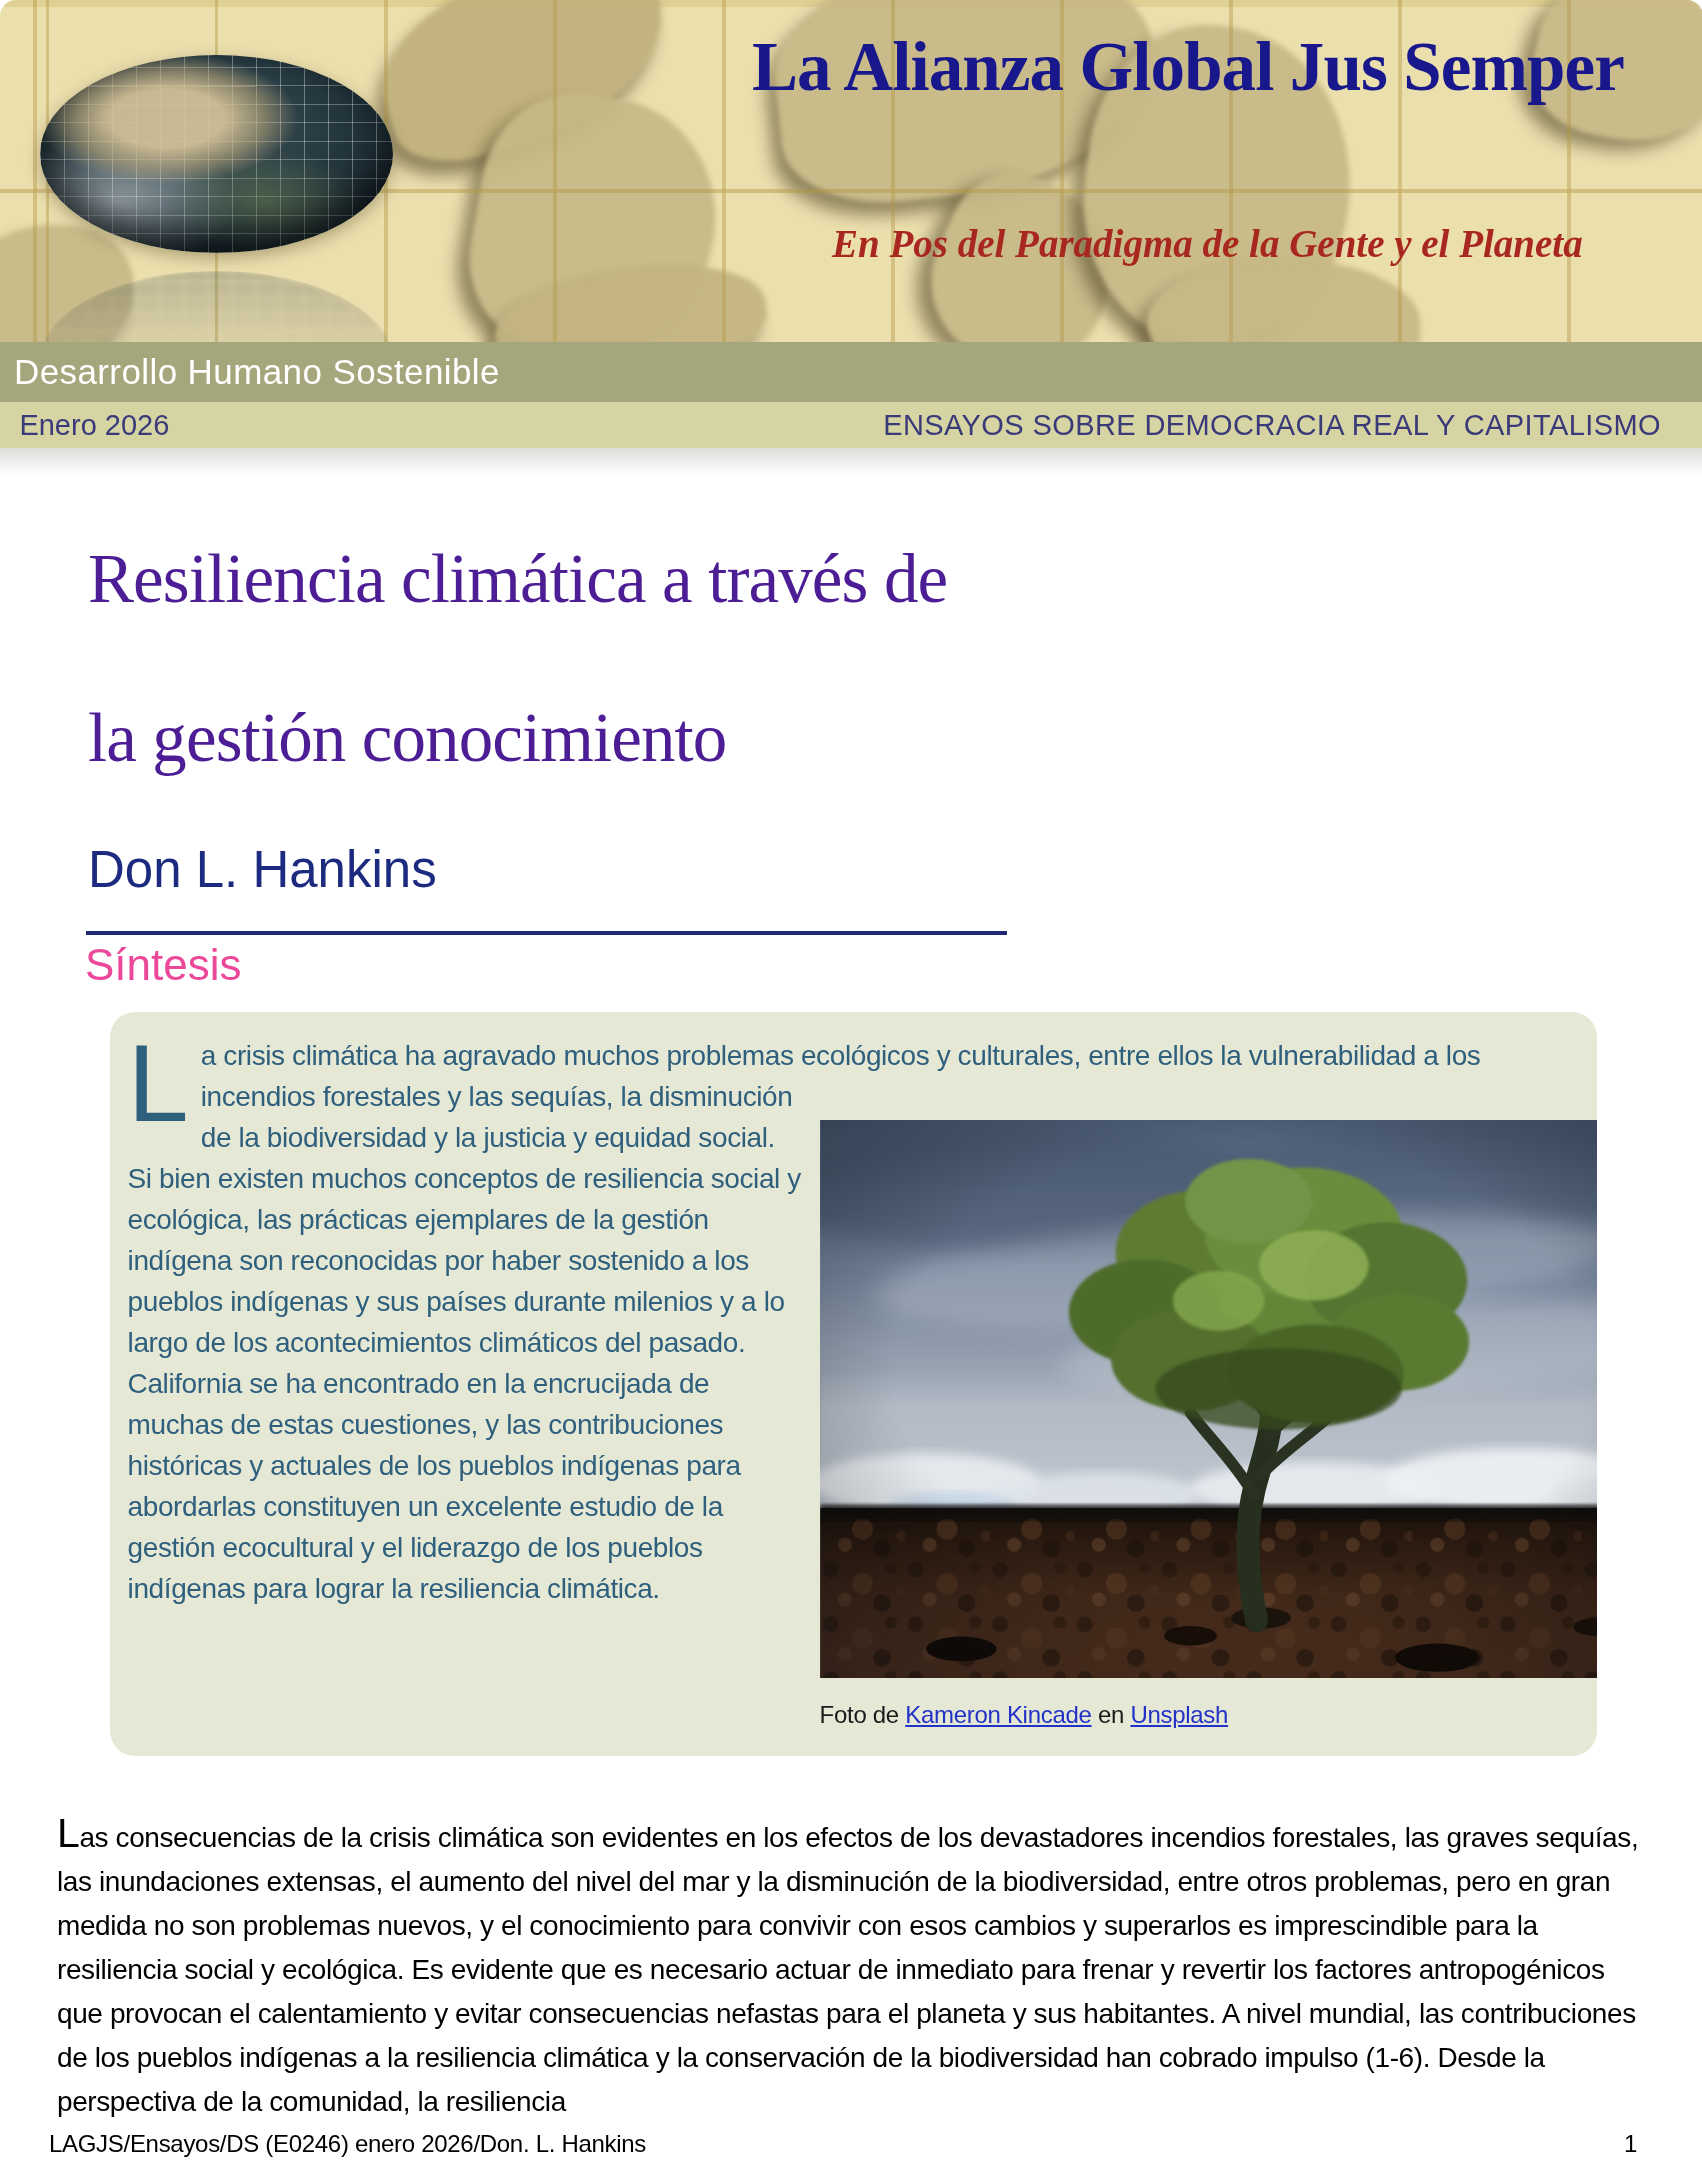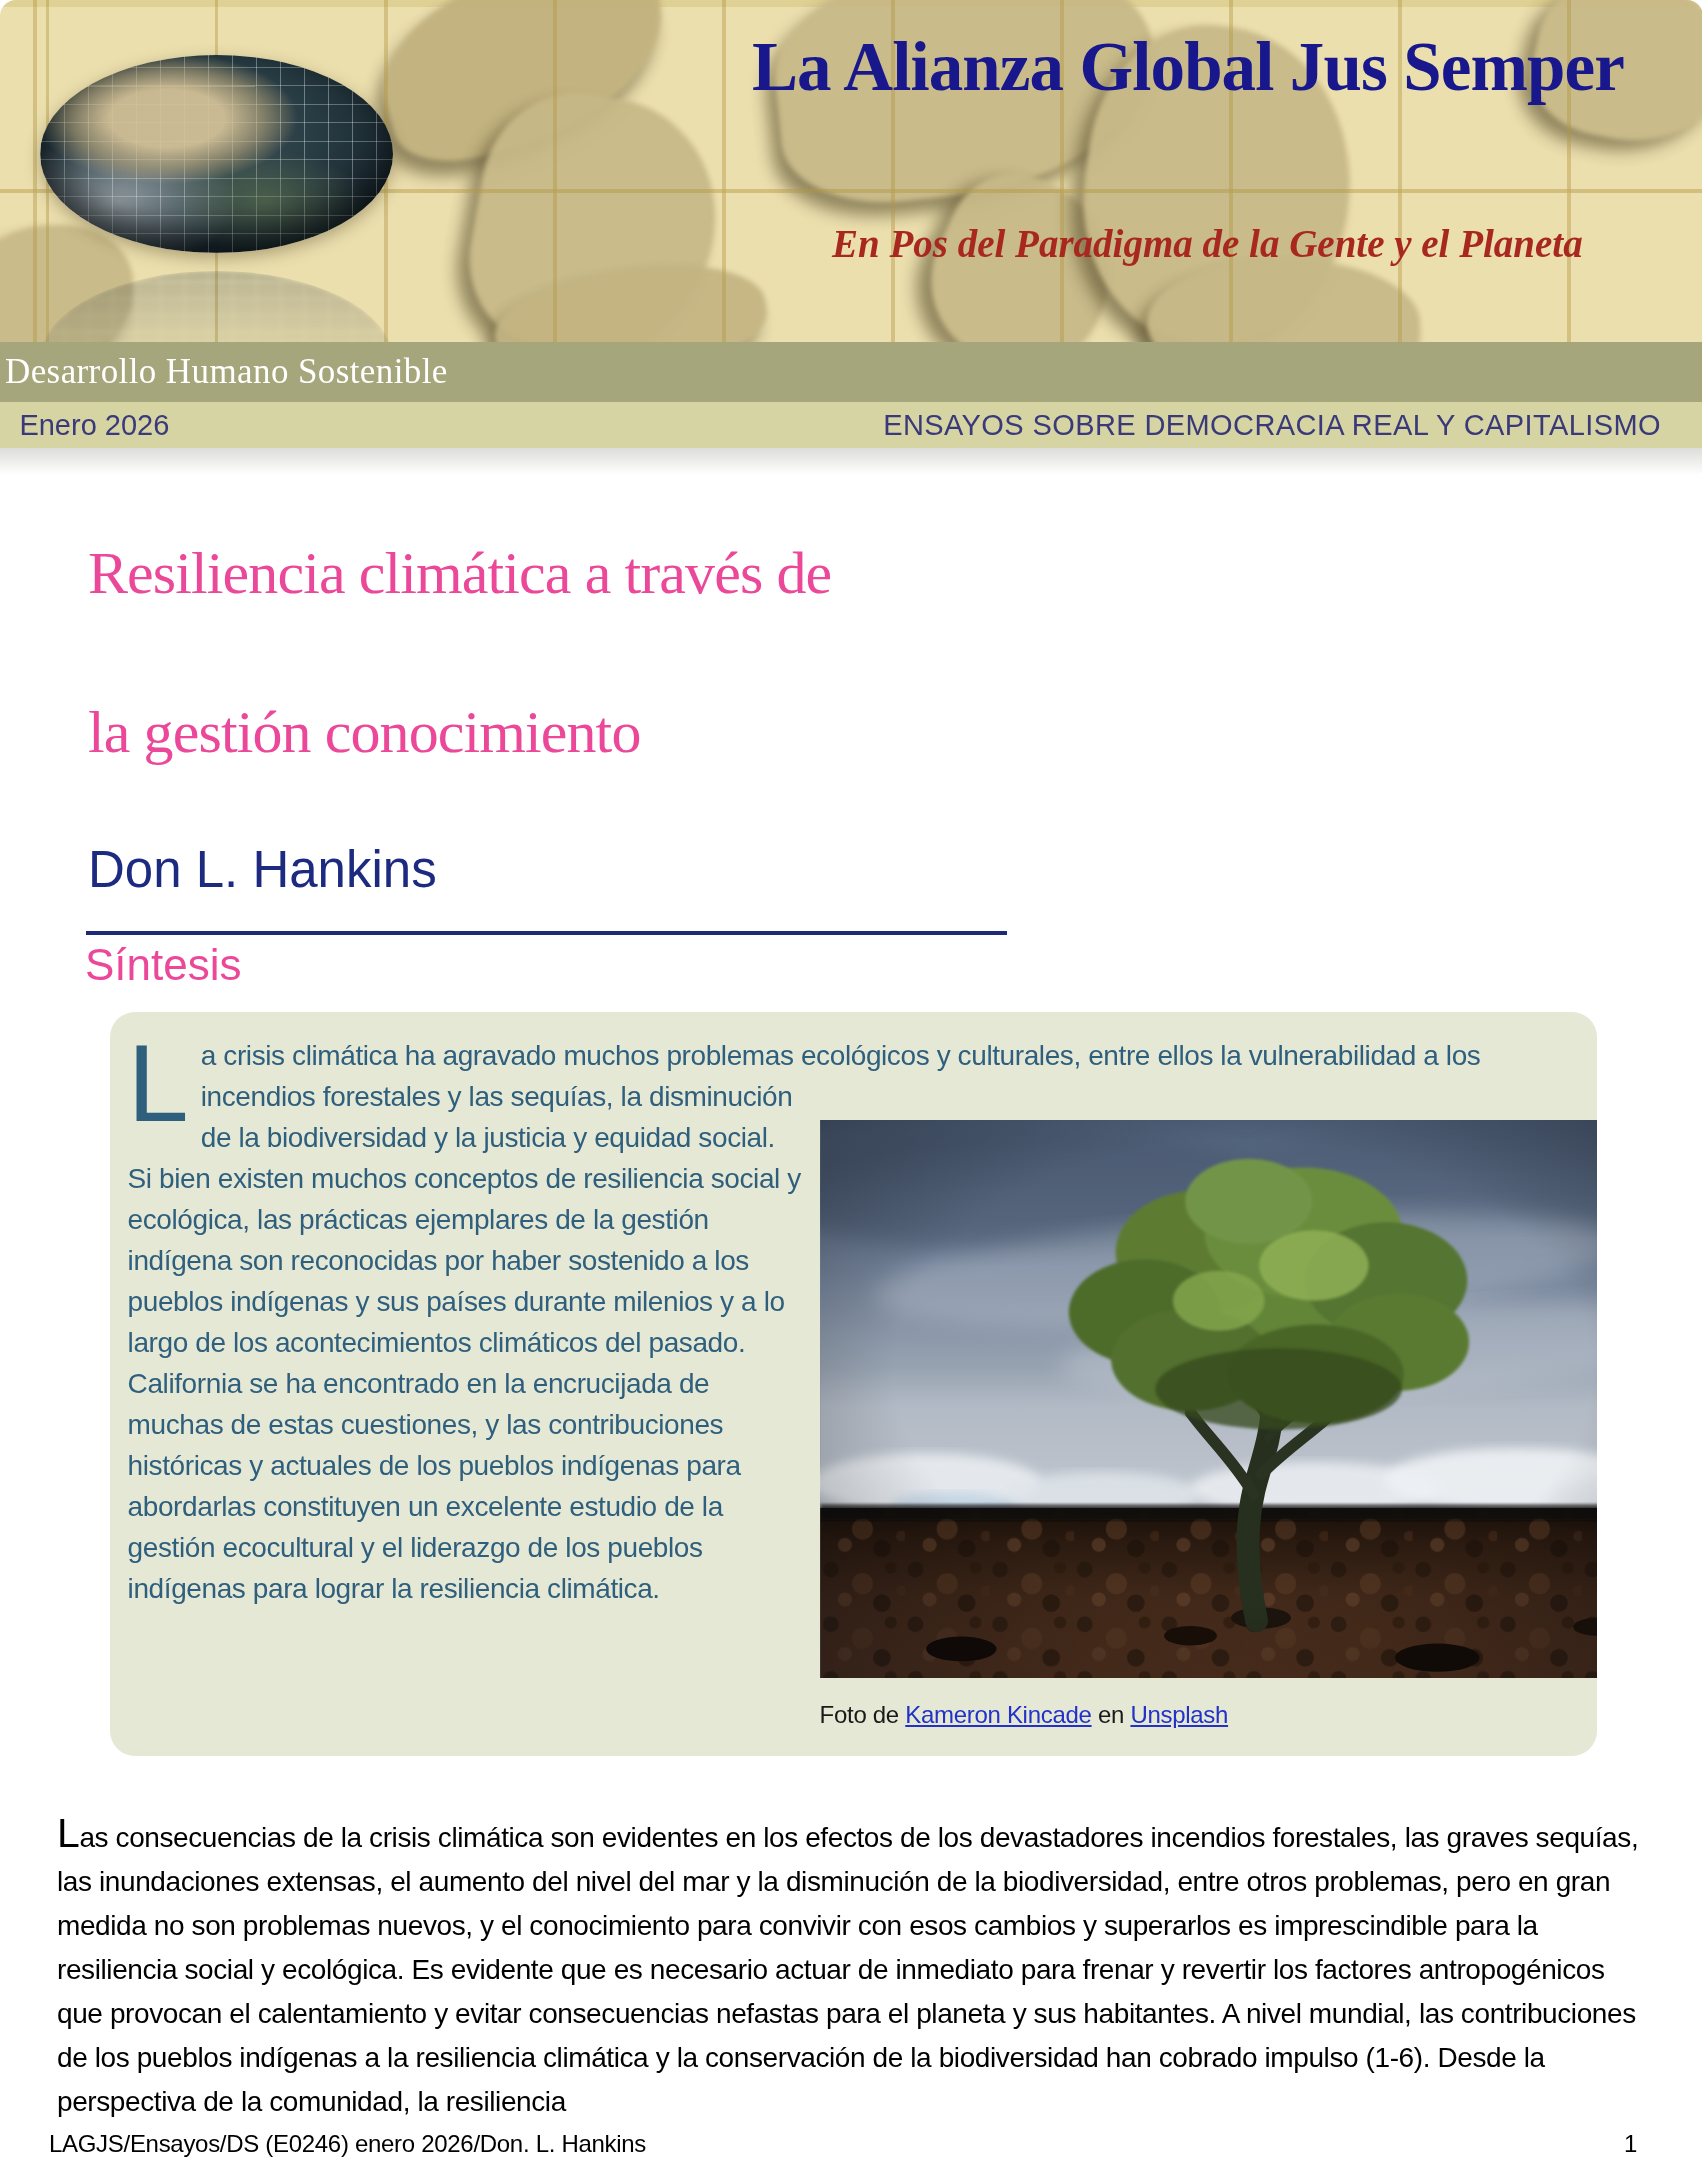--- a/index.html
+++ b/index.html
@@ -48,32 +48,32 @@
   .site-title{position:absolute;left:752px;top:28px;width:935px;
     font-family:"Liberation Serif",serif;font-size:69px;font-weight:700;letter-spacing:-0.9px;
     color:#18188c;white-space:nowrap;}
   .site-subtitle{position:absolute;left:832px;top:221px;width:847px;
     font-family:"Liberation Serif",serif;font-style:italic;font-size:39px;font-weight:600;
     color:#a8281f;white-space:nowrap;}
 
   
   .bar-olive{position:absolute;left:0;top:342px;width:1703px;height:60px;background:#a5a67b;
     display:flex;align-items:center;}
-  .bar-olive .bar-label{color:#ffffff;font-size:35px;padding-left:5px;letter-spacing:0.4px;font-family:Liberation Serif, serif;}
+  .bar-olive .bar-label{color:#ffffff;font-size:35px;padding-left:14px;letter-spacing:0.4px;}
   .bar-light{position:absolute;left:0;top:402px;width:1703px;height:46px;background:#d5d4a2;
     display:flex;align-items:center;justify-content:space-between;}
   .bar-light .date-label{color:#3a3a7a;font-size:29px;padding-left:19.4px;}
   .bar-light .series-label{color:#3a3a7a;font-size:29px;padding-right:42px;letter-spacing:0.4px;}
   .bar-shadow{position:absolute;left:0;top:448px;width:1703px;height:26.5px;
     background:linear-gradient(to bottom, rgba(130,130,120,.28), rgba(130,130,120,0));}
 
   
   .doc-title{position:absolute;left:88px;top:454px;width:1553px;
-    font-family:"Liberation Serif",serif;font-size:60px;line-height:159px;font-weight:400;
-    color:#ec4899;letter-spacing:-0.9px;}
+    font-family:"Liberation Serif",serif;font-size:69px;line-height:159px;font-weight:400;
+    color:#4c1d95;letter-spacing:-0.9px;}
   .author{position:absolute;left:88px;top:840px;font-size:51px;color:#1c2a80;letter-spacing:0;}
   .author-rule{position:absolute;left:86px;top:931px;width:921px;height:3.5px;background:#1e2a78;}
   .section-heading{position:absolute;left:85px;top:940px;font-size:44px;color:#ec4899;text-align:right;}
 
   .synthesis-box{position:absolute;left:110px;top:1012px;width:1487px;height:744px;
     background:#e6e8d6;border-radius:25px;overflow:hidden;
     padding:23px 19.4px 0 17.6px;box-sizing:border-box;}
   .box-text{font-size:28px;line-height:41px;letter-spacing:-0.4px;color:#2e5f7d;}
   .dropcap{float:left;font-size:110px;line-height:88px;margin:3.5px 12.4px 0 0;color:#2e5f7d;}
   .photo-figure{float:right;width:758px;margin:44px 0 0 14px;}

